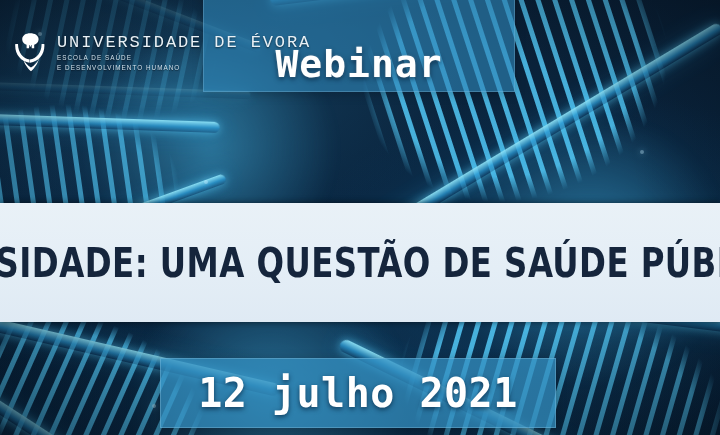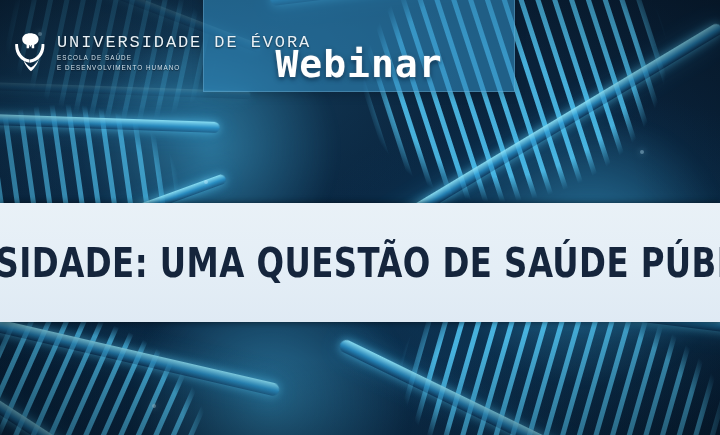--- a/index.html
+++ b/index.html
@@ -199,14 +199,17 @@
   </div>
 
   <div class="webinar-box">
     <span class="webinar-text">Webinar</span>
   </div>
 
   <div class="title-banner">
     <div class="title-text">OBESIDADE: UMA QUESTÃO DE SAÚDE PÚBLICA</div>
   </div>
 
+  <div class="date-box">
+    <span class="date-text">12 julho 2021</span>
+  </div>
 
 </div>
 
 </body></html>

